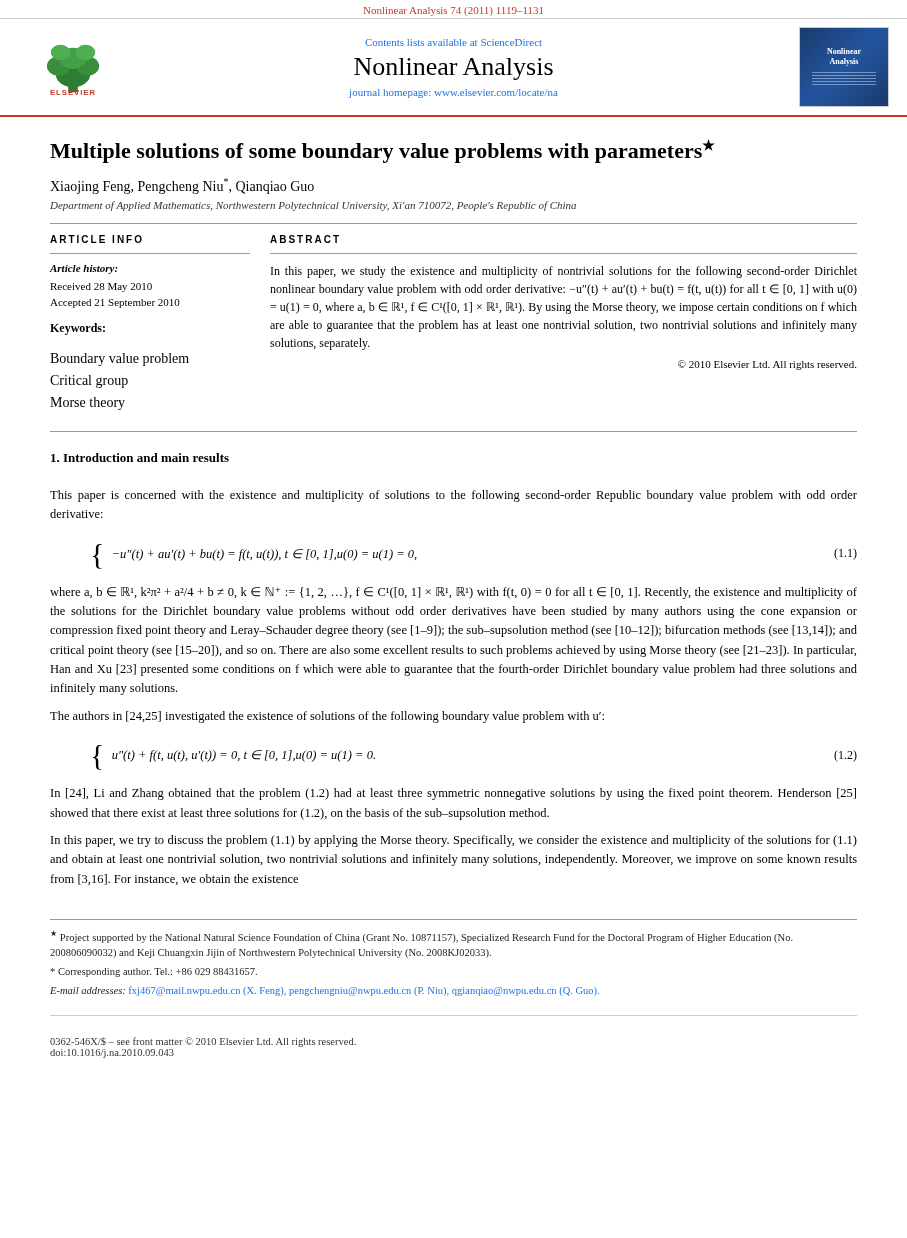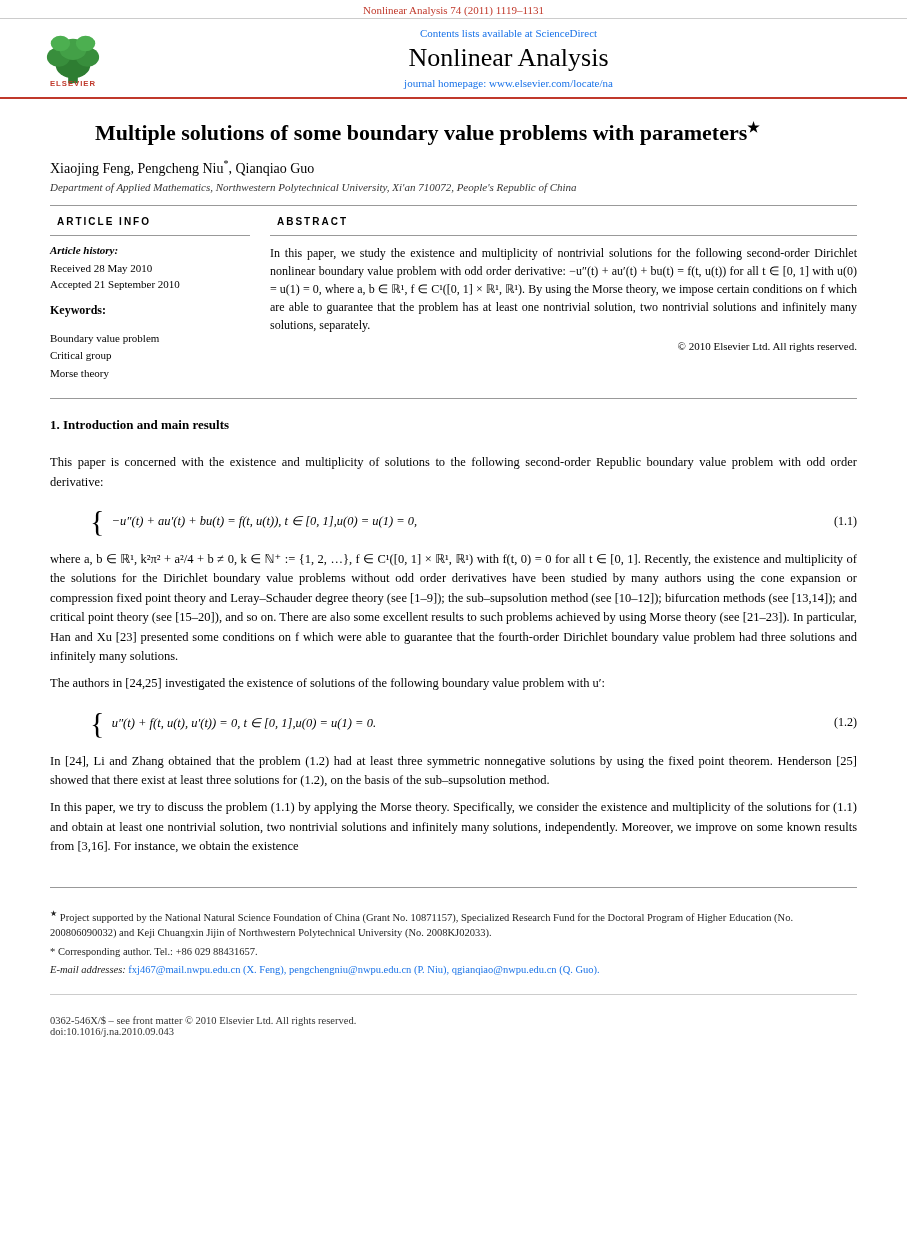--- a/index.html
+++ b/index.html
@@ -106,21 +106,20 @@
       padding: 20px 50px 20px 50px;
     }
 
     
     .paper-title {
       font-size: 22px;
       font-weight: bold;
       font-family: "Times New Roman", serif;
       margin-bottom: 10px;
       line-height: 1.3;
-      margin-left: 45px;
     }
     .paper-title .star {
       font-size: 14px;
       vertical-align: super;
     }
 
     
     .authors {
       font-size: 14px;
       margin-bottom: 4px;
@@ -160,21 +159,20 @@
       flex: 1;
     }
 
     .col-header {
       font-size: 10px;
       font-weight: bold;
       letter-spacing: 2px;
       text-transform: uppercase;
       margin-bottom: 8px;
       font-family: Arial, sans-serif;
-      margin-left: 7px;
     }
     .col-divider {
       border: none;
       border-top: 1px solid #999;
       margin-bottom: 8px;
     }
 
     .article-history-label {
       font-size: 11px;
       font-style: italic;
@@ -185,21 +183,21 @@
       font-size: 11px;
       line-height: 1.5;
     }
     .keywords-label {
       font-size: 12px;
       font-weight: bold;
       margin-top: 10px;
       margin-bottom: 12px;
     }
     .keywords-list {
-      font-size: 11px;
+      font-size: 14px;
       line-height: 1.6;
       margin-top: 10px;
     }
 
     .abstract-text {
       font-size: 12px;
       line-height: 1.5;
       text-align: justify;
     }
     .copyright {
@@ -256,21 +254,21 @@
     .eq-line {
       font-size: 12.5px;
       font-style: italic;
       line-height: 1.6;
     }
 
     
     .footnote-section {
       margin-top: 30px;
       border-top: 1px solid #999;
-      padding-top: 20px;
+      padding-top: 8px;
       font-size: 10.5px;
       line-height: 1.5;
     }
     .footnote-item {
       margin-bottom: 3px;
       color: #222;
     }
     .footnote-item .star { vertical-align: super; font-size: 8px; }
 
     
@@ -314,20 +312,32 @@
       <span>Contents lists available at</span>
       <span class="blue">ScienceDirect</span>
     </div>
     <div class="journal-title-header">Nonlinear Analysis</div>
     <div class="journal-homepage">
       <span>journal homepage:</span>
       <span class="blue">www.elsevier.com/locate/na</span>
     </div>
   </div>
 
+  <div class="journal-header-right">
+    <div class="journal-cover">
+      <div class="journal-cover-title">Nonlinear<br>Analysis</div>
+      <div class="journal-cover-lines">
+        <div class="cover-line"></div>
+        <div class="cover-line"></div>
+        <div class="cover-line"></div>
+        <div class="cover-line"></div>
+        <div class="cover-line"></div>
+      </div>
+    </div>
+  </div>
 </div>
 
 <div class="main-content">
 
   <div class="paper-title">
     <span>Multiple solutions of some boundary value problems with parameters</span><span class="star">★</span>
   </div>
 
   <div class="authors">
     <span>Xiaojing Feng, Pengcheng Niu</span><span class="star-ref">*</span><span>, Qianqiao Guo</span>

